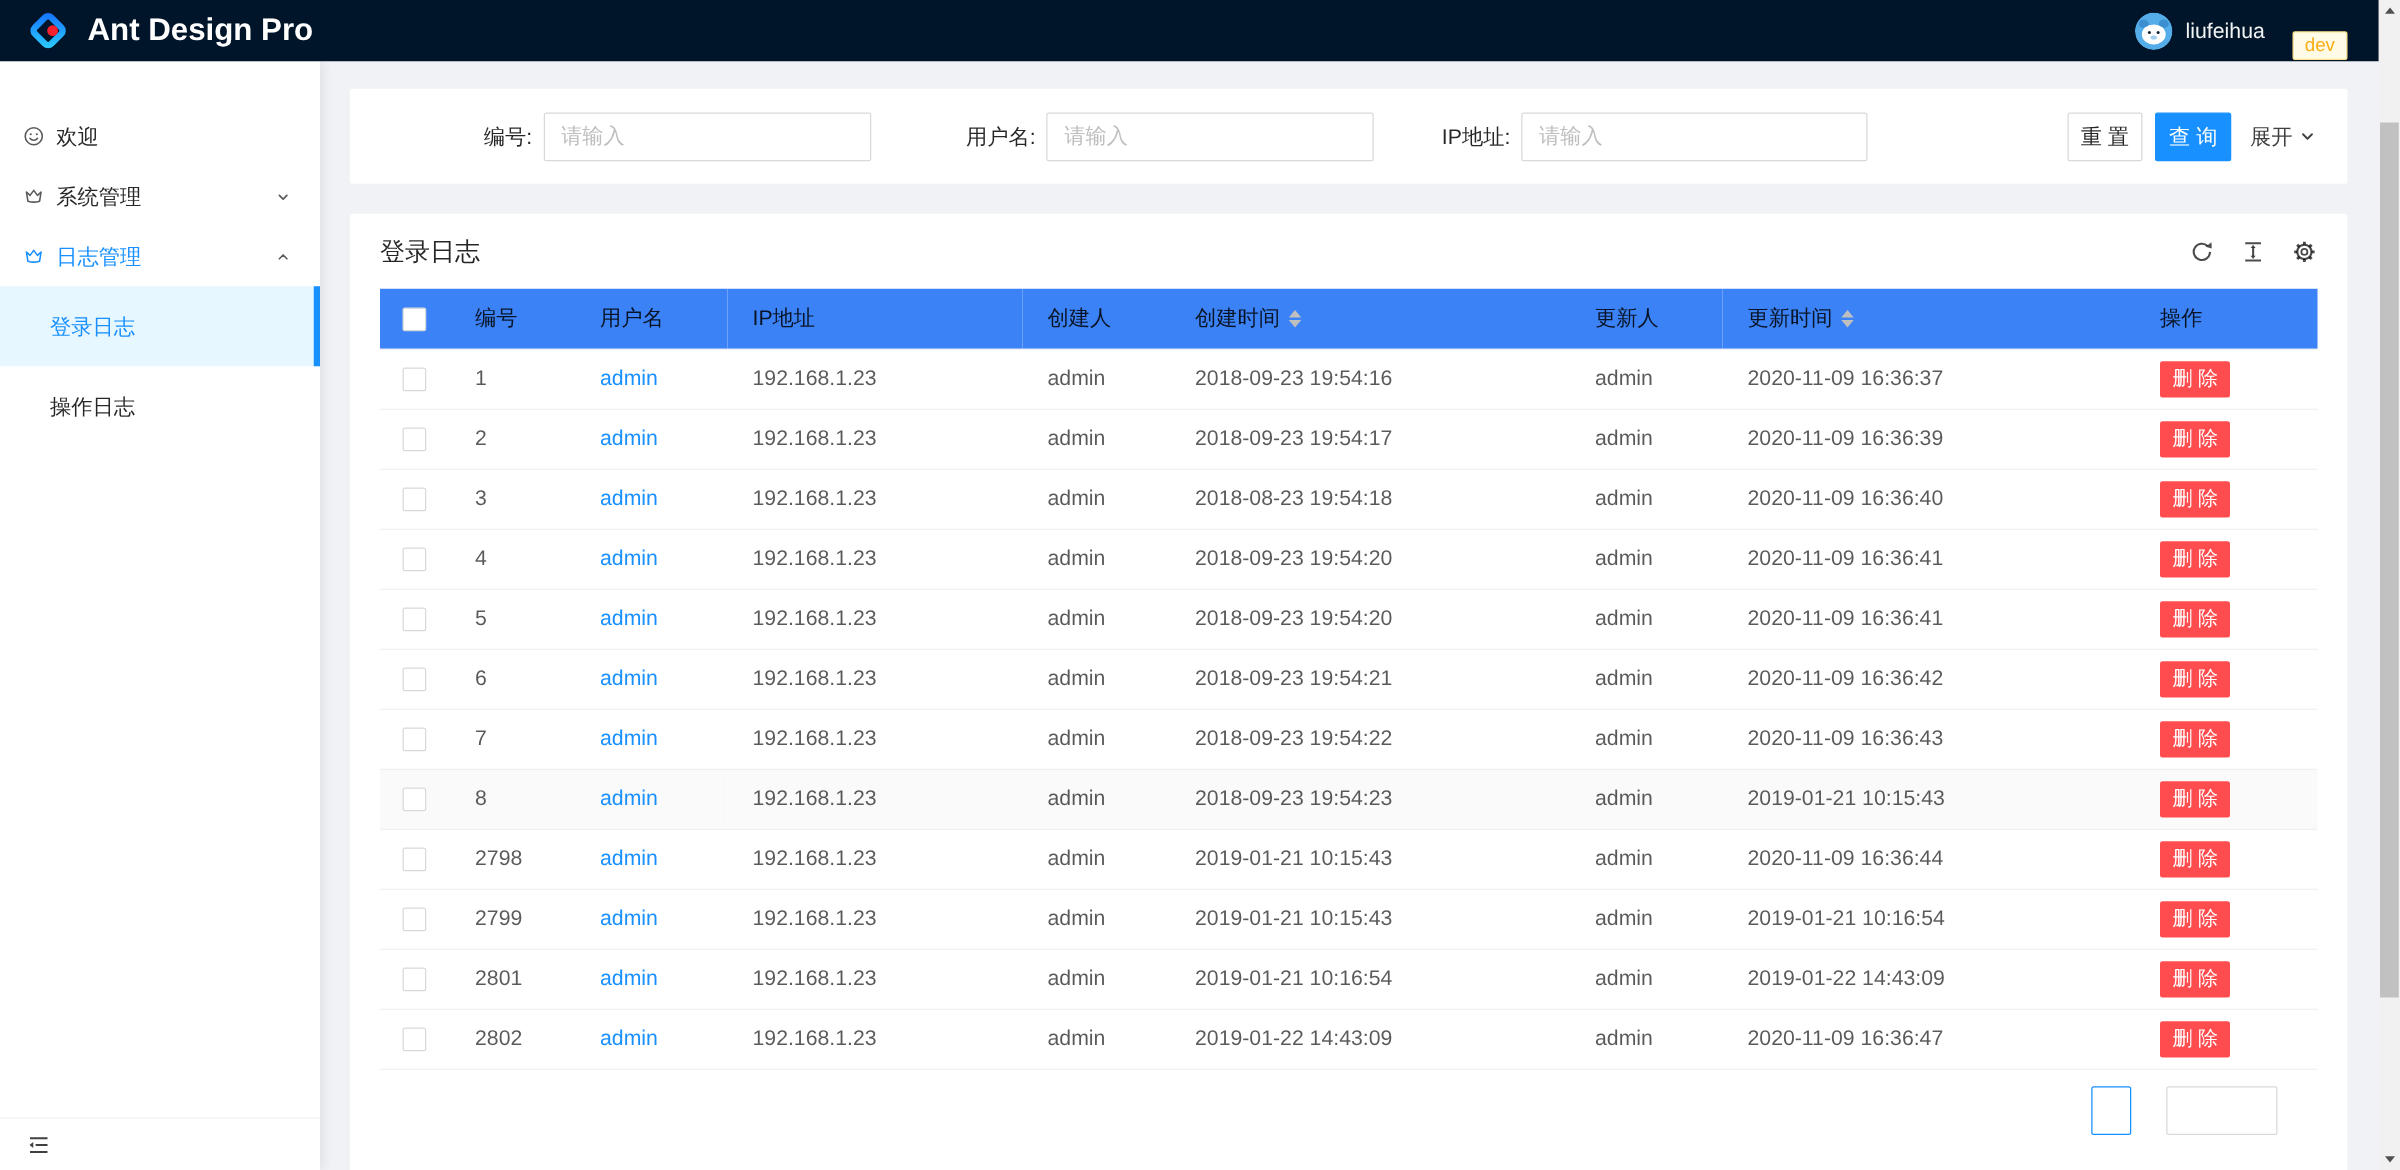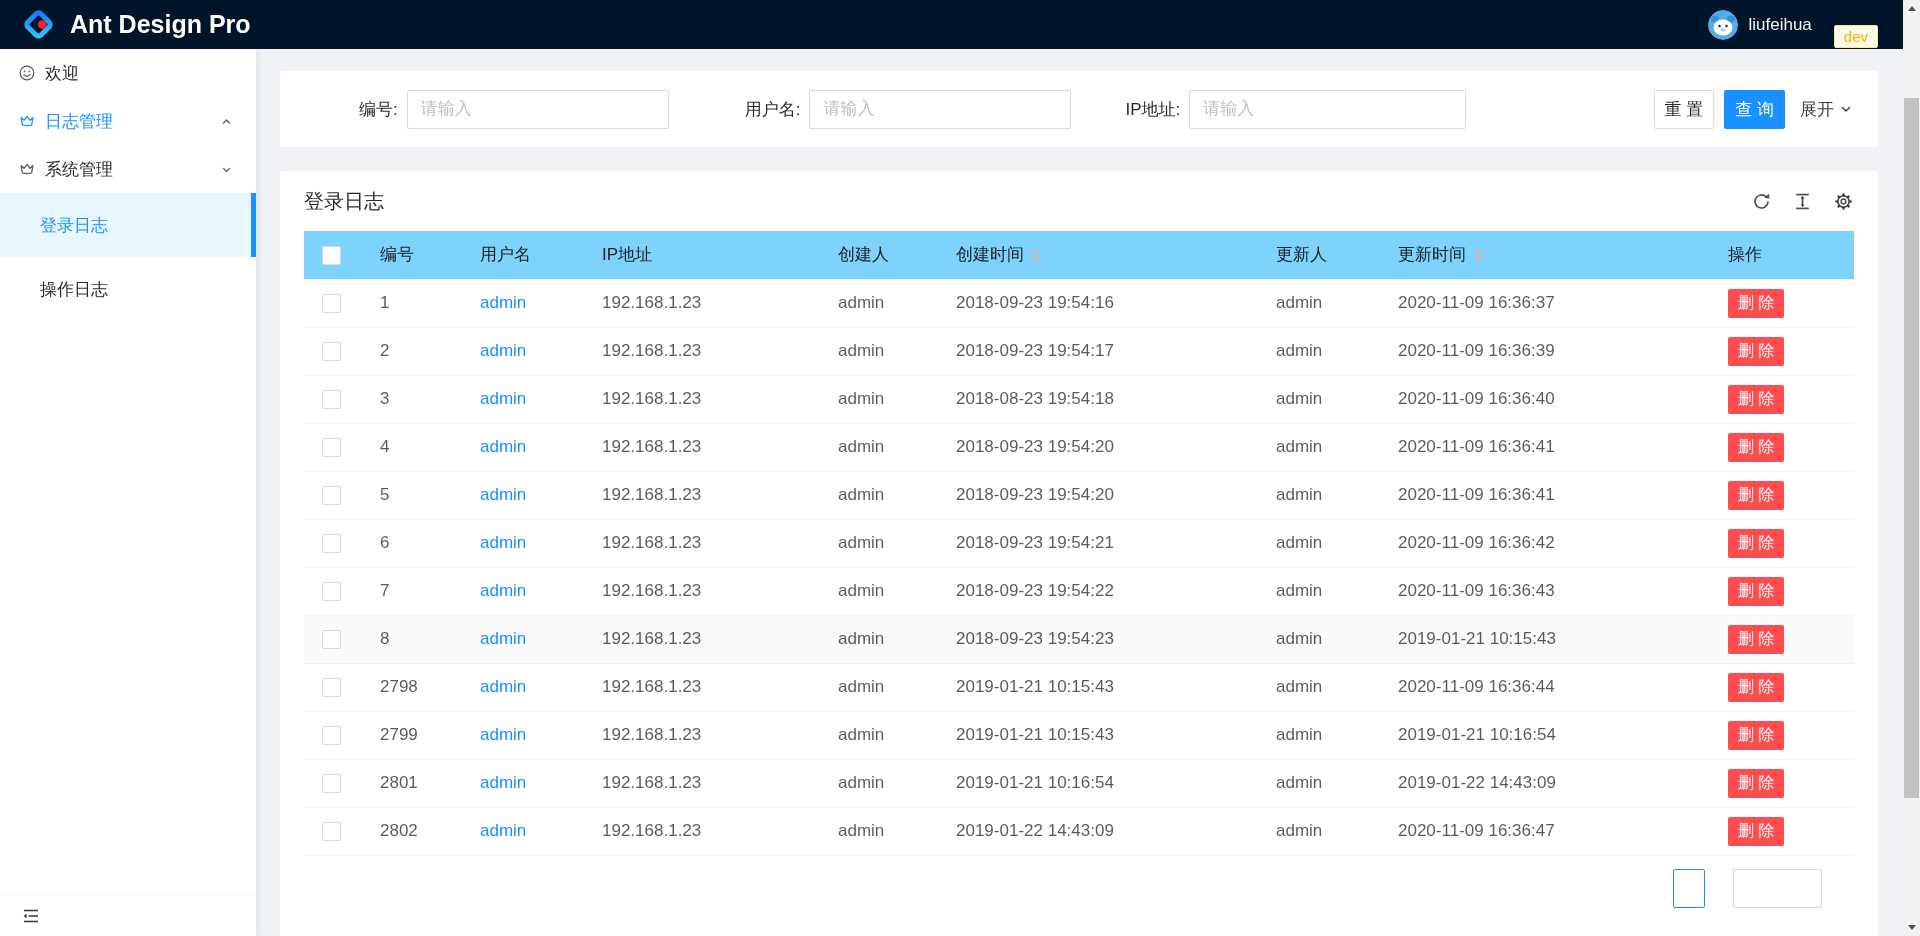--- a/index.html
+++ b/index.html
@@ -26,21 +26,21 @@
     margin-left: 22px; background: #fffbe6; border: 1px solid #ffe58f; color: #faad14;
     font-size: 15px; line-height: 21px; padding: 0 9px; border-radius: 2px; margin-top: 24px;
   }
 
   
   .sidebar {
     position: absolute; top: 49px; left: 0; width: 256px; height: 887px;
     background: #fff; box-shadow: 2px 0 8px rgba(29,35,41,.08); z-index: 20;
     display: flex; flex-direction: column;
   }
-  .menu { flex: 1; }
+  .menu { flex: 1; margin-top: 36px; }
   .menu-item {
     height: 48px; display: flex; align-items: center;
     padding: 0 22px 0 18px; font-size: 17px; color: rgba(0,0,0,.85); cursor: pointer;
   }
   .mi-icon { width: 18px; height: 18px; margin-right: 9px; color: rgba(0,0,0,.65); flex: none; }
   .menu-item.active { color: #1890ff; }
   .menu-item.active .mi-icon { color: #1890ff; }
   .chevron { width: 15px; height: 15px; margin-left: auto; color: rgba(0,0,0,.65); }
   .submenu-item {
     height: 64px; display: flex; align-items: center; position: relative;
@@ -60,21 +60,21 @@
   .main {
     position: absolute; left: 256px; top: 49px; width: 1647px; height: 887px;
     padding: 22px 25px 0 24px; overflow: hidden;
   }
 
   
   .search-card {
     background: #fff; border-radius: 2px; height: 76px;
     display: flex; align-items: center; margin-bottom: 24px;
   }
-  .search-form { display: flex; align-items: flex-end; width: 100%; padding: 0 24px; }
+  .search-form { display: flex; align-items: flex-end; width: 100%; padding: 0 24px; margin-left: 28px; }
   .form-item { display: flex; align-items: center; }
   .fi-1 { margin-left: 55px; }
   .fi-2 { margin-left: 76px; }
   .fi-3 { margin-left: 54px; }
   .form-item label { font-size: 17px; color: rgba(0,0,0,.85); margin-right: 9px; white-space: nowrap; }
   .form-item input {
     width: 262px; height: 39px; border: 1px solid #d9d9d9; border-radius: 2px;
     padding: 0 13px; font-size: 17px; color: rgba(0,0,0,.65); outline: none;
     font-family: "Liberation Sans", "DejaVu Sans", sans-serif;
   }
@@ -98,21 +98,21 @@
   .card-toolbar { height: 60px; display: flex; align-items: center; padding: 0 24px; }
   .card-title { font-size: 20px; font-weight: 500; color: rgba(0,0,0,.85); }
   .toolbar-icons { margin-left: auto; display: flex; align-items: center; gap: 20px; }
   .tool-icon { width: 21px; height: 21px; color: rgba(0,0,0,.70); cursor: pointer; }
 
   table { border-collapse: collapse; table-layout: fixed; width: 1550px; margin: 0 24px; }
   col.c-check { width: 56px; }  col.c-id { width: 100px; } col.c-user { width: 122px; }
   col.c-ip { width: 236px; }    col.c-creator { width: 118px; } col.c-ctime { width: 320px; }
   col.c-updater { width: 122px; } col.c-utime { width: 330px; } col.c-action { width: 146px; }
   thead th {
-    background: #7dd3fc; height: 48px; border-bottom: 1px solid #f0f0f0;
+    background: #3b82f6; height: 48px; border-bottom: 1px solid #f0f0f0;
     font-weight: 500; text-align: left; padding: 0 20px; font-size: 17px; color: rgba(0,0,0,.85);
   }
   tbody td {
     height: 48px; border-bottom: 1px solid #f0f0f0; padding: 0 20px;
     font-size: 17px; color: rgba(0,0,0,.65); white-space: nowrap; overflow: hidden;
   }
   .col-check { padding: 0 0 0 18px !important; }
   .checkbox {
     width: 19px; height: 19px; border: 1px solid #d9d9d9; border-radius: 2px;
     background: #fff; display: inline-block; vertical-align: middle; cursor: pointer;
@@ -186,43 +186,43 @@
       <span class="mi-icon">
         <svg viewBox="0 0 20 20" width="18" height="18">
           <circle cx="10" cy="10" r="7.6" fill="none" stroke="currentColor" stroke-width="1.4"></circle>
           <circle cx="7.3" cy="8.2" r="0.95" fill="currentColor"></circle>
           <circle cx="12.7" cy="8.2" r="0.95" fill="currentColor"></circle>
           <path d="M6.6 11.8 a4.2 4.2 0 0 0 6.8 0" fill="none" stroke="currentColor" stroke-width="1.4" stroke-linecap="round"></path>
         </svg>
       </span>
       <span>欢迎</span>
     </div>
+    <div class="menu-item">
+      <span class="mi-icon">
+        <svg viewBox="0 0 20 20" width="18" height="18">
+          <path d="M3.5 6.2 L6.7 9.2 L10 4.8 L13.3 9.2 L16.5 6.2 L15.2 14.4 Q10 16 4.8 14.4 Z" fill="none" stroke="currentColor" stroke-width="1.4" stroke-linejoin="round"></path>
+        </svg>
+      </span>
+      <span>系统管理</span>
+      <span class="chevron">
+        <svg viewBox="0 0 20 20" width="15" height="15">
+            <polyline points="6,8.5 10,12.5 14,8.5" fill="none" stroke="currentColor" stroke-width="1.8" stroke-linecap="round" stroke-linejoin="round"></polyline>
+          </svg>
+      </span>
+    </div>
     <div class="menu-item active">
       <span class="mi-icon">
         <svg viewBox="0 0 20 20" width="18" height="18">
           <path d="M3.5 6.2 L6.7 9.2 L10 4.8 L13.3 9.2 L16.5 6.2 L15.2 14.4 Q10 16 4.8 14.4 Z" fill="none" stroke="currentColor" stroke-width="1.4" stroke-linejoin="round"></path>
         </svg>
       </span>
       <span>日志管理</span>
       <span class="chevron">
         <svg viewBox="0 0 20 20" width="15" height="15">
             <polyline points="6,12 10,8 14,12" fill="none" stroke="currentColor" stroke-width="1.8" stroke-linecap="round" stroke-linejoin="round"></polyline>
-          </svg>
-      </span>
-    </div>
-    <div class="menu-item">
-      <span class="mi-icon">
-        <svg viewBox="0 0 20 20" width="18" height="18">
-          <path d="M3.5 6.2 L6.7 9.2 L10 4.8 L13.3 9.2 L16.5 6.2 L15.2 14.4 Q10 16 4.8 14.4 Z" fill="none" stroke="currentColor" stroke-width="1.4" stroke-linejoin="round"></path>
-        </svg>
-      </span>
-      <span>系统管理</span>
-      <span class="chevron">
-        <svg viewBox="0 0 20 20" width="15" height="15">
-            <polyline points="6,8.5 10,12.5 14,8.5" fill="none" stroke="currentColor" stroke-width="1.8" stroke-linecap="round" stroke-linejoin="round"></polyline>
           </svg>
       </span>
     </div>
     <div class="submenu-item selected">
       <span>登录日志</span>
     </div>
     <div class="submenu-item">
       <span>操作日志</span>
     </div>
   </div>

